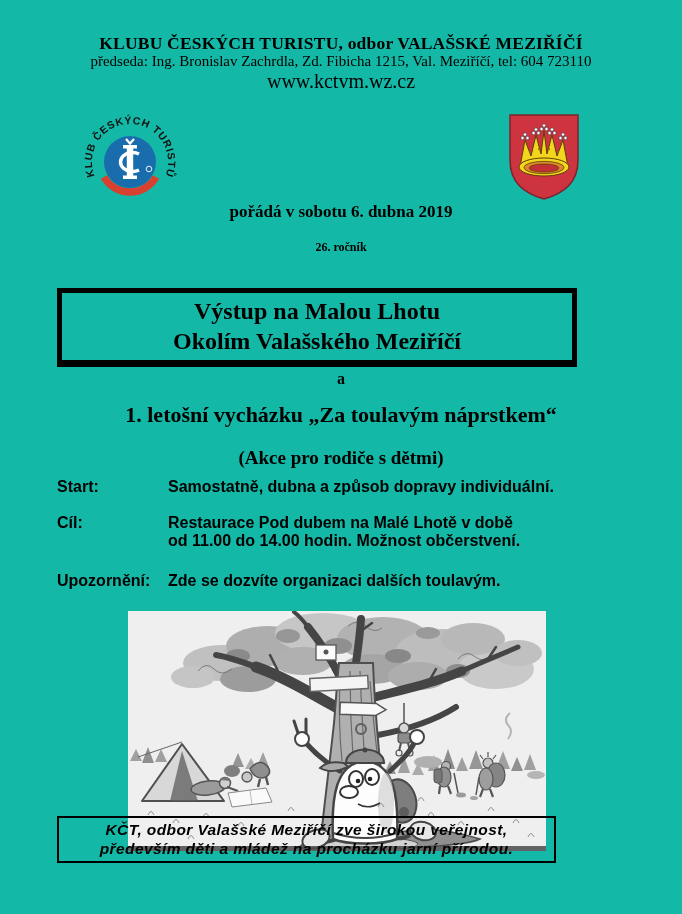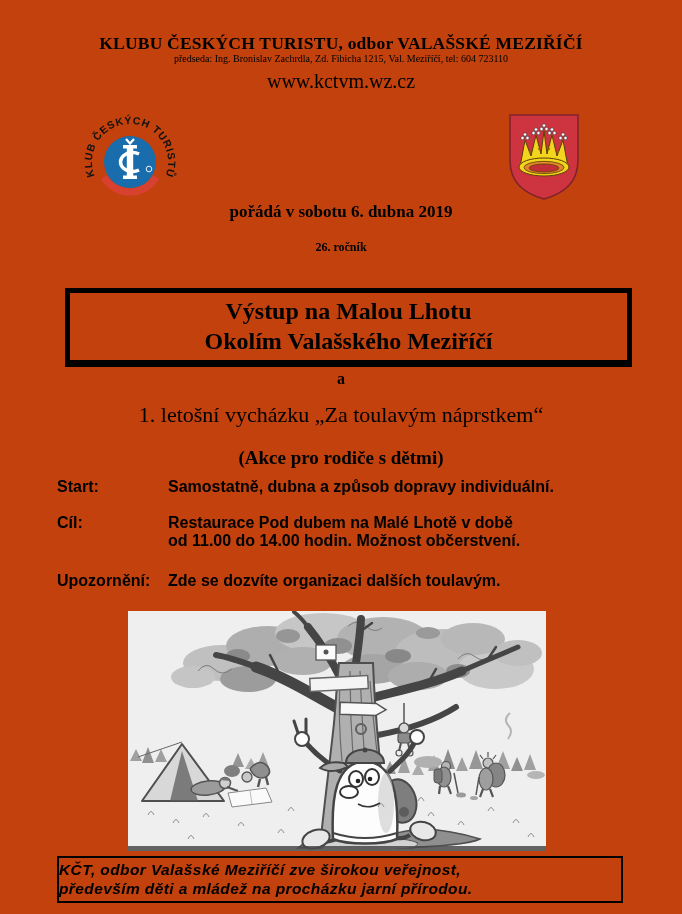--- a/index.html
+++ b/index.html
@@ -1,38 +1,38 @@
 <!DOCTYPE html>
 <html><head>
 <meta charset="utf-8">
 <style>
   html,body{margin:0;padding:0;background:#fff;}
-  .page{position:relative;width:682px;height:914px;background:#c2410c;overflow:hidden;
+  .page{position:relative;width:682px;height:914px;background:#14b8a6;overflow:hidden;
         font-family:"Liberation Serif", serif;color:#000;}
   .abs{position:absolute;}
   .center{position:absolute;left:0;width:682px;text-align:center;}
   .org-line{top:33px;font-weight:bold;font-size:17.5px;letter-spacing:.2px;}
-  .contact-line{top:53px;font-size:10px;text-align:center;}
+  .contact-line{top:53px;font-size:15px;text-align:center;}
   .web-line{top:70px;font-size:20px;}
   .organizes{top:202px;font-weight:bold;font-size:17px;}
   .edition{top:240px;font-weight:bold;font-size:12px;}
-  .title-box{position:absolute;left:57px;top:288px;width:567px;box-sizing:border-box;
-             border:5px solid #000;border-bottom-width:7px;padding:3px 0 4px 0;text-align:center;margin-left:8px;}
+  .title-box{position:absolute;left:57px;top:288px;width:520px;box-sizing:border-box;
+             border:5px solid #000;border-bottom-width:7px;padding:3px 0 4px 0;text-align:center;}
   .title-line{font-weight:bold;font-size:24px;line-height:30px;}
   .connector{top:370px;font-weight:bold;font-size:16px;}
-  .subtitle{top:402px;font-weight:normal;font-size:22px;}
+  .subtitle{top:402px;font-weight:bold;font-size:22px;}
   .note{top:447px;font-weight:bold;font-size:19px;}
   .detail-row{position:absolute;left:57px;width:560px;
               font-family:"Liberation Sans", sans-serif;font-weight:bold;font-size:16px;line-height:18px;}
   .dlabel{display:inline-block;width:111px;vertical-align:top;}
   .dvalue{display:inline-block;vertical-align:top;}
   .dline{display:block;}
   .illustration{position:absolute;left:128px;top:611px;width:418px;height:240px;}
-  .footer-box{position:absolute;left:57px;top:856px;width:566px;box-sizing:border-box;
-              border:2px solid #000;text-align:left;padding:2px 0 3px 0;
+  .footer-box{position:absolute;left:57px;top:816px;width:499px;box-sizing:border-box;
+              border:2px solid #000;text-align:center;padding:2px 0 3px 0;
               font-family:"Liberation Sans", sans-serif;font-weight:bold;font-style:italic;
               font-size:15.5px;line-height:19px;letter-spacing:.4px;}
   .ring-text{font-family:"Liberation Sans", sans-serif;font-weight:bold;font-size:10.5px;
              letter-spacing:.8px;fill:#111;}
 </style>
 </head>
 <body>
 
 <div class="page">
 

